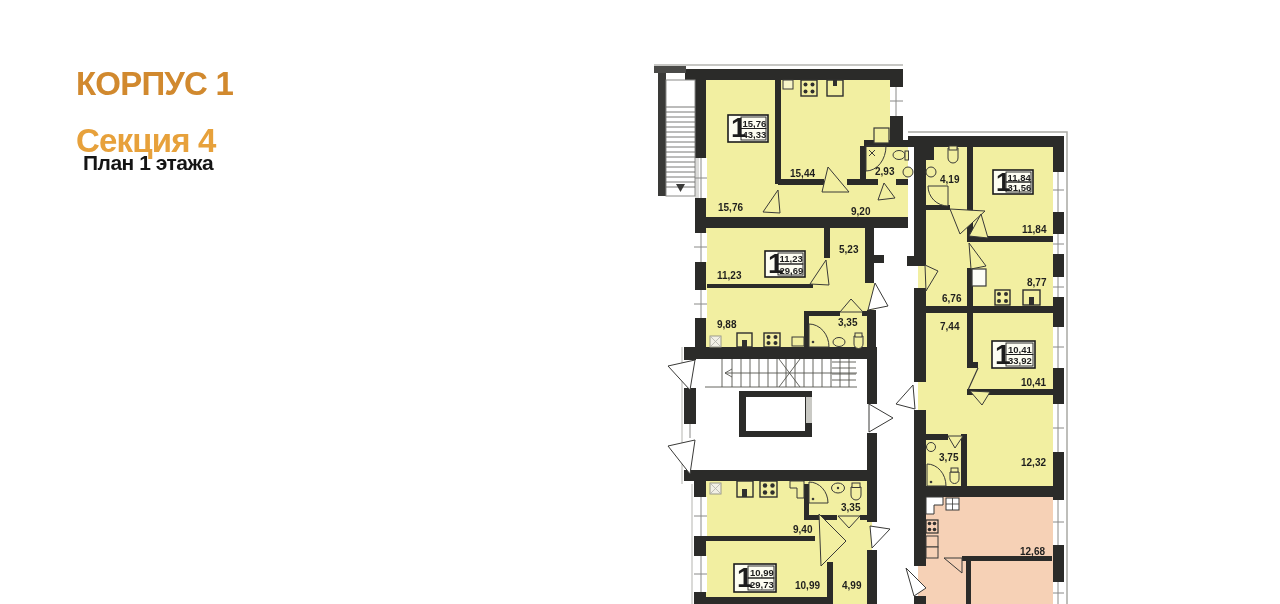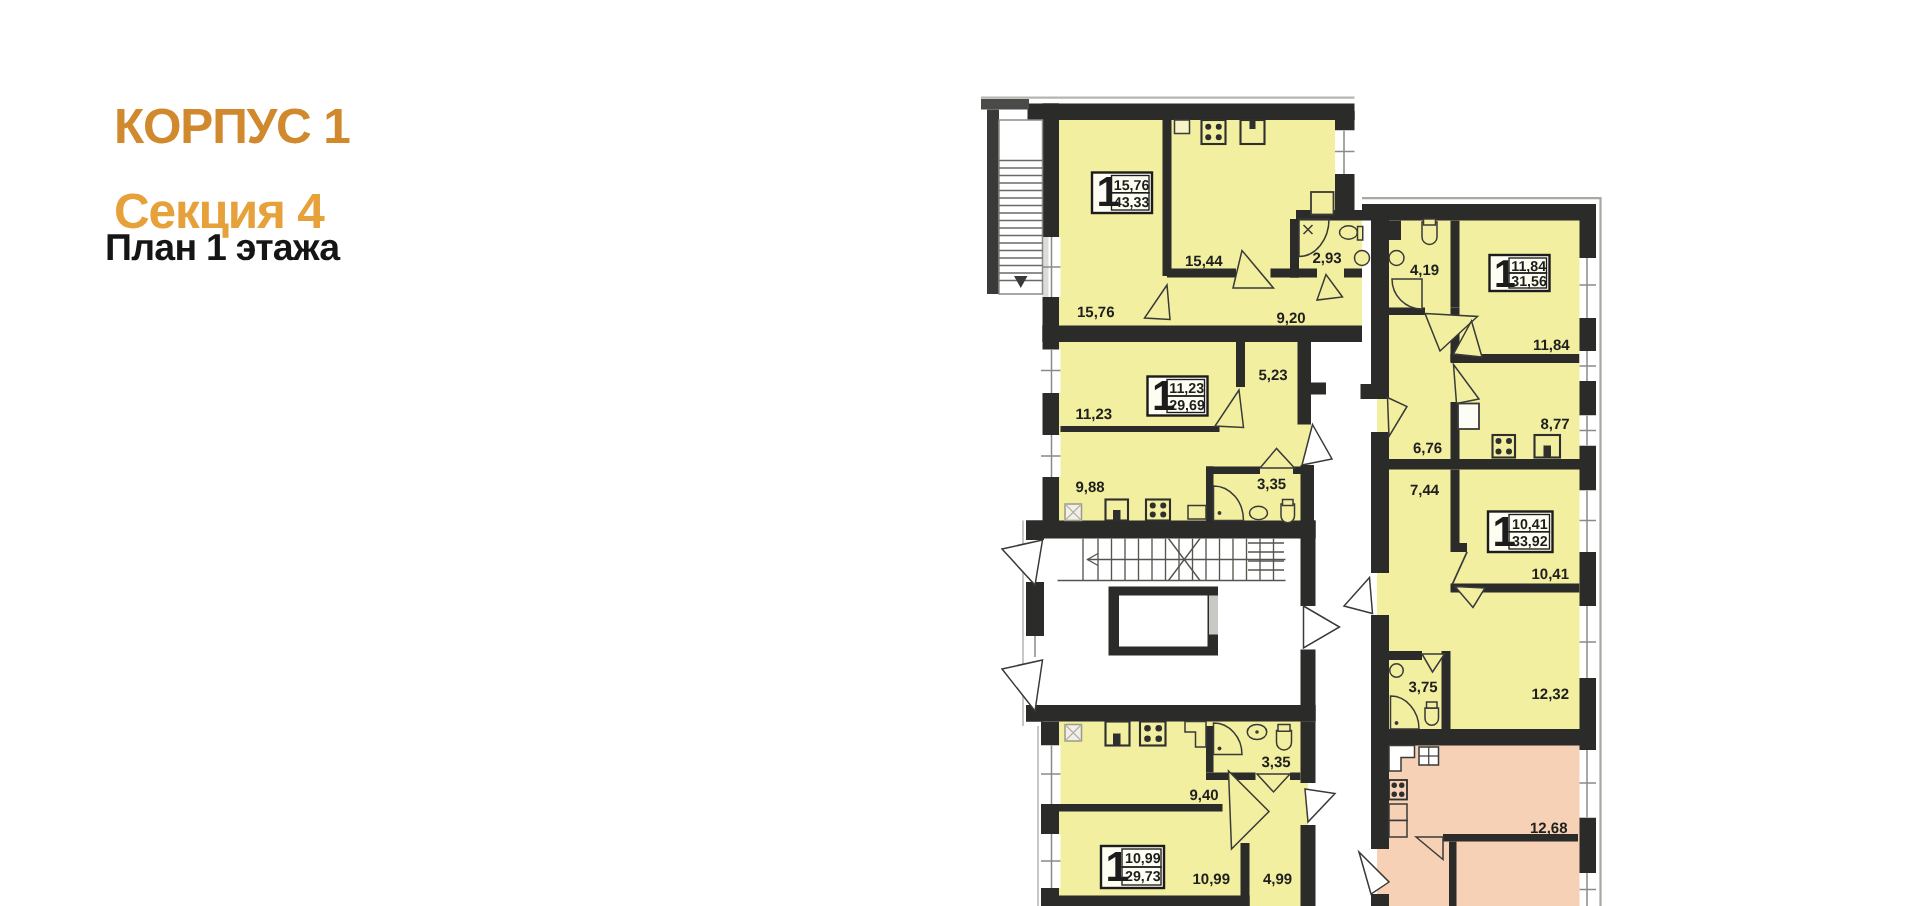--- a/index.html
+++ b/index.html
@@ -10,21 +10,21 @@
 </head>
 <body>
 <div class="page">
 
 <div style="position:absolute;left:0;top:0;">
 
   <div style="position:absolute;left:76px;top:65px;font-size:33px;font-weight:bold;color:#d1892e;letter-spacing:-0.8px;white-space:nowrap;">КОРПУС 1</div>
 
   <div style="position:absolute;left:76px;top:122px;font-size:33px;font-weight:bold;color:#e7a13b;letter-spacing:-0.8px;white-space:nowrap;">Секция 4</div>
 
-  <div style="position:absolute;left:70px;top:151px;font-size:25px;font-weight:bold;color:#151515;letter-spacing:-0.5px;white-space:nowrap;">План 1 этажа</div>
+  <div style="position:absolute;left:83px;top:151px;font-size:21px;font-weight:bold;color:#151515;letter-spacing:-0.5px;white-space:nowrap;">План 1 этажа</div>
 </div>
 <svg width="1280" height="604" viewBox="0 0 1280 604" style="position:absolute;left:0;top:0;">
 
 <polygon points="700,74 890,74 890,140 908,140 908,218 874,218 874,352 700,352" fill="#f2efa1"></polygon>
 
 <rect x="700" y="479" width="172" height="125" fill="#f2efa1"></rect>
 
 <rect x="918" y="140" width="140" height="172" fill="#f2efa1"></rect>
 
 <rect x="918" y="312" width="140" height="180" fill="#f2efa1"></rect>

